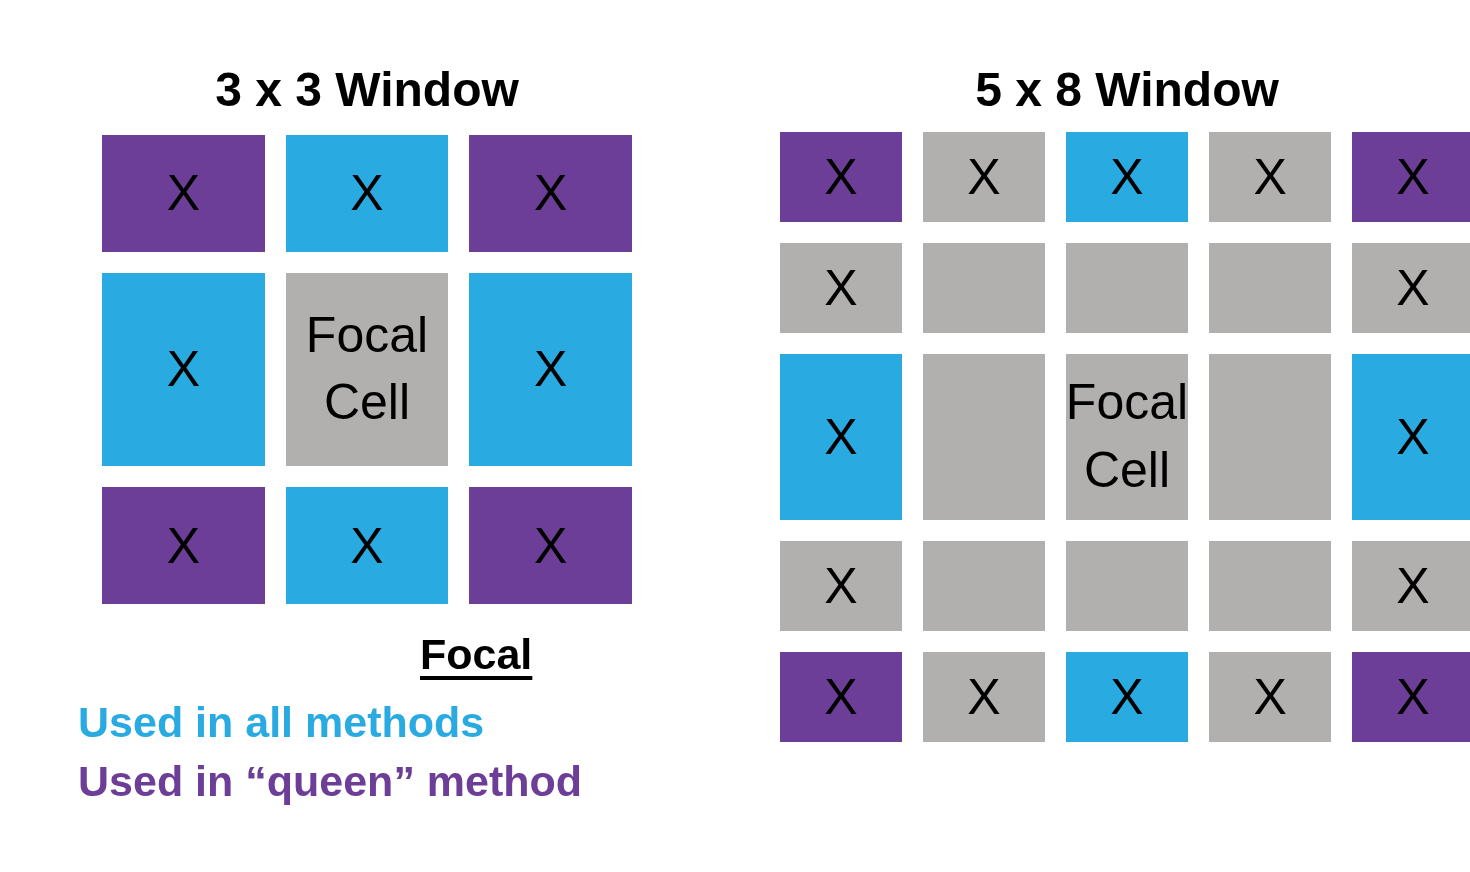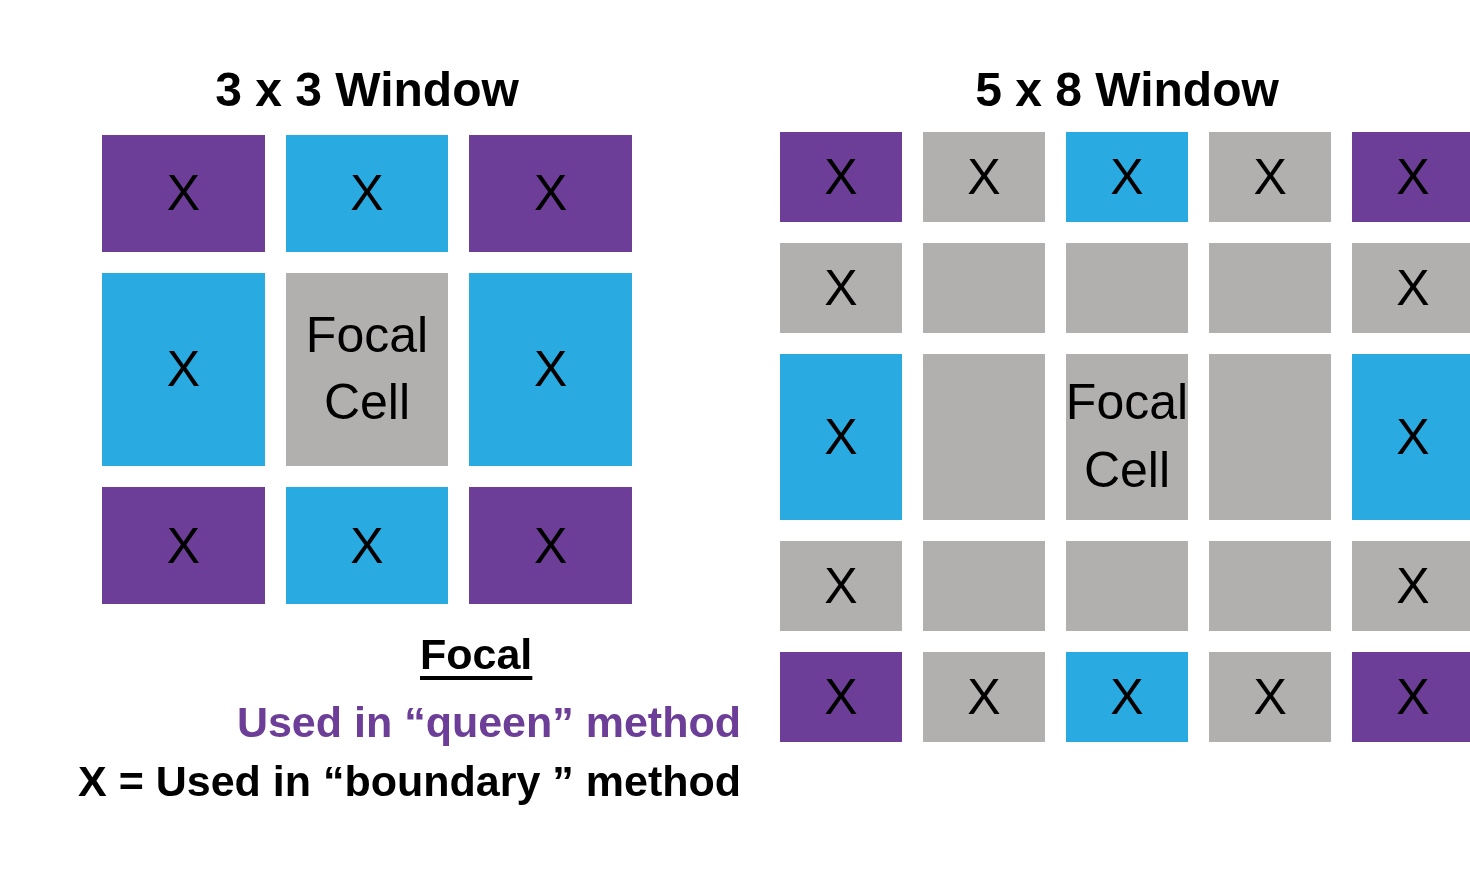--- a/index.html
+++ b/index.html
@@ -118,17 +118,17 @@
       <div class="cell" style="background: rgb(108, 62, 151);">X</div>
       <div class="cell" style="background: rgb(178, 175, 175);">X</div>
       <div class="cell" style="background: rgb(41, 171, 226);">X</div>
       <div class="cell" style="background: rgb(178, 175, 175);">X</div>
       <div class="cell" style="background: rgb(108, 62, 151);">X</div>
     </div>
 
   <div class="legend-title">Focal</div>
 
   <div class="legend-items" id="legend-items">
+      <div class="legend-item" style="color: rgb(41, 171, 226);">Used in all methods</div>
       <div class="legend-item" style="color: rgb(108, 62, 151); text-align: right;">Used in “queen” method</div>
-      <div class="legend-item" style="color: rgb(0, 0, 0);">X = Used in “boundary ” method</div>
     </div>
 
 </div>
 
 </body></html>

